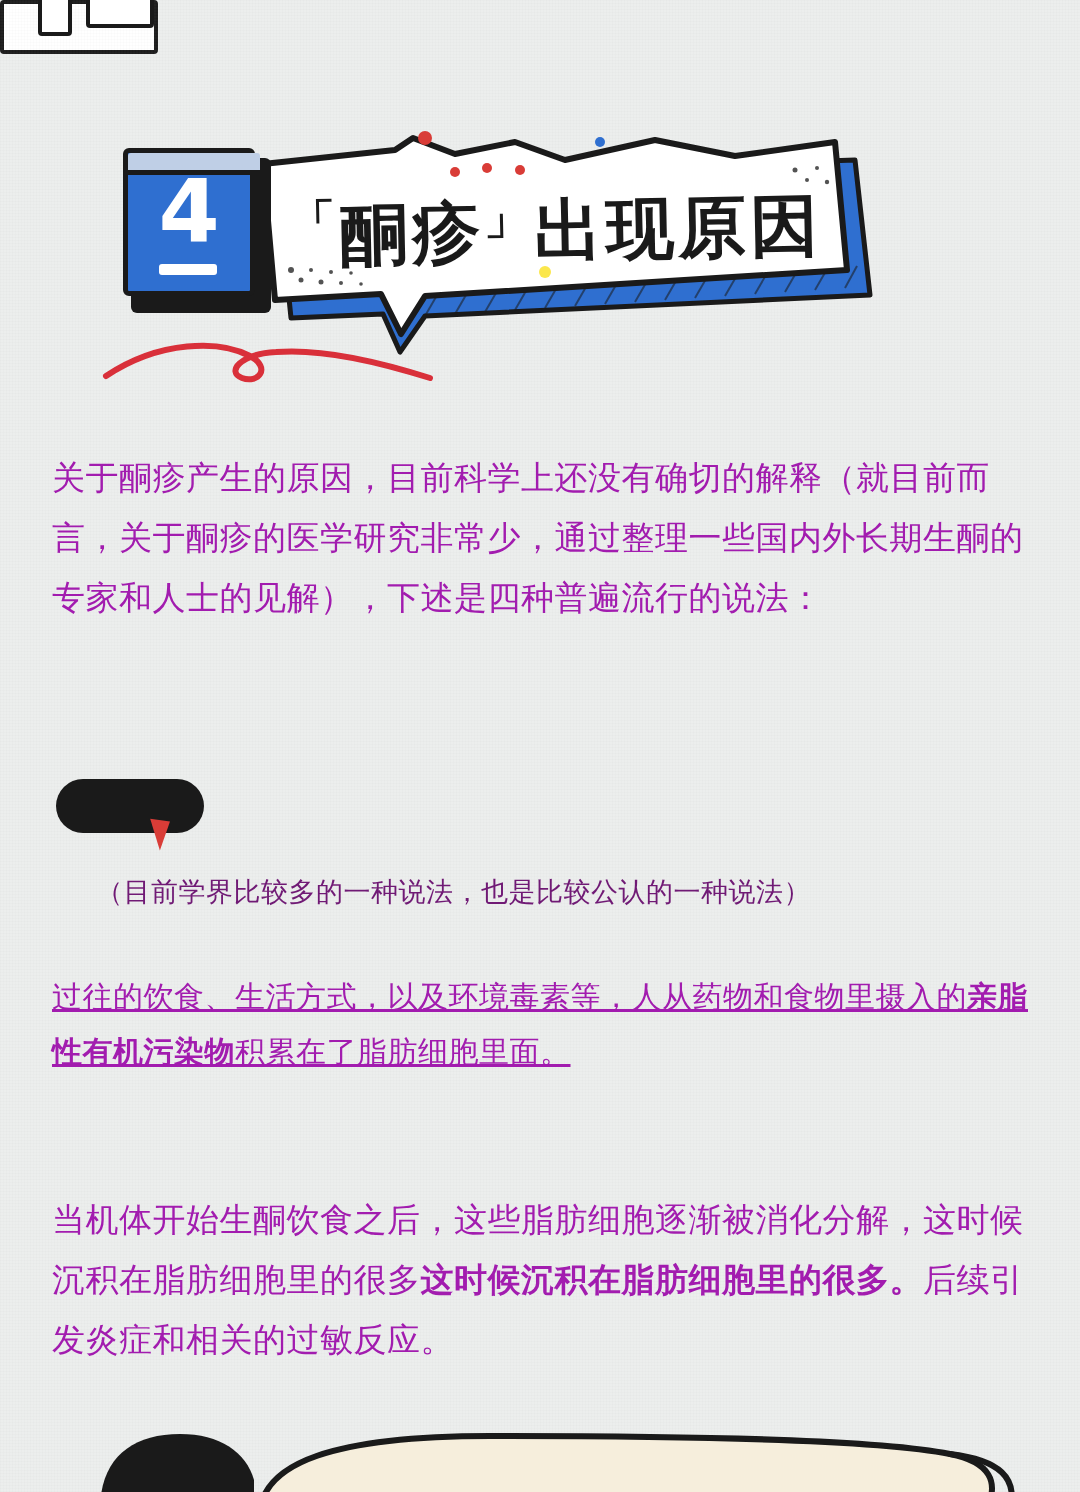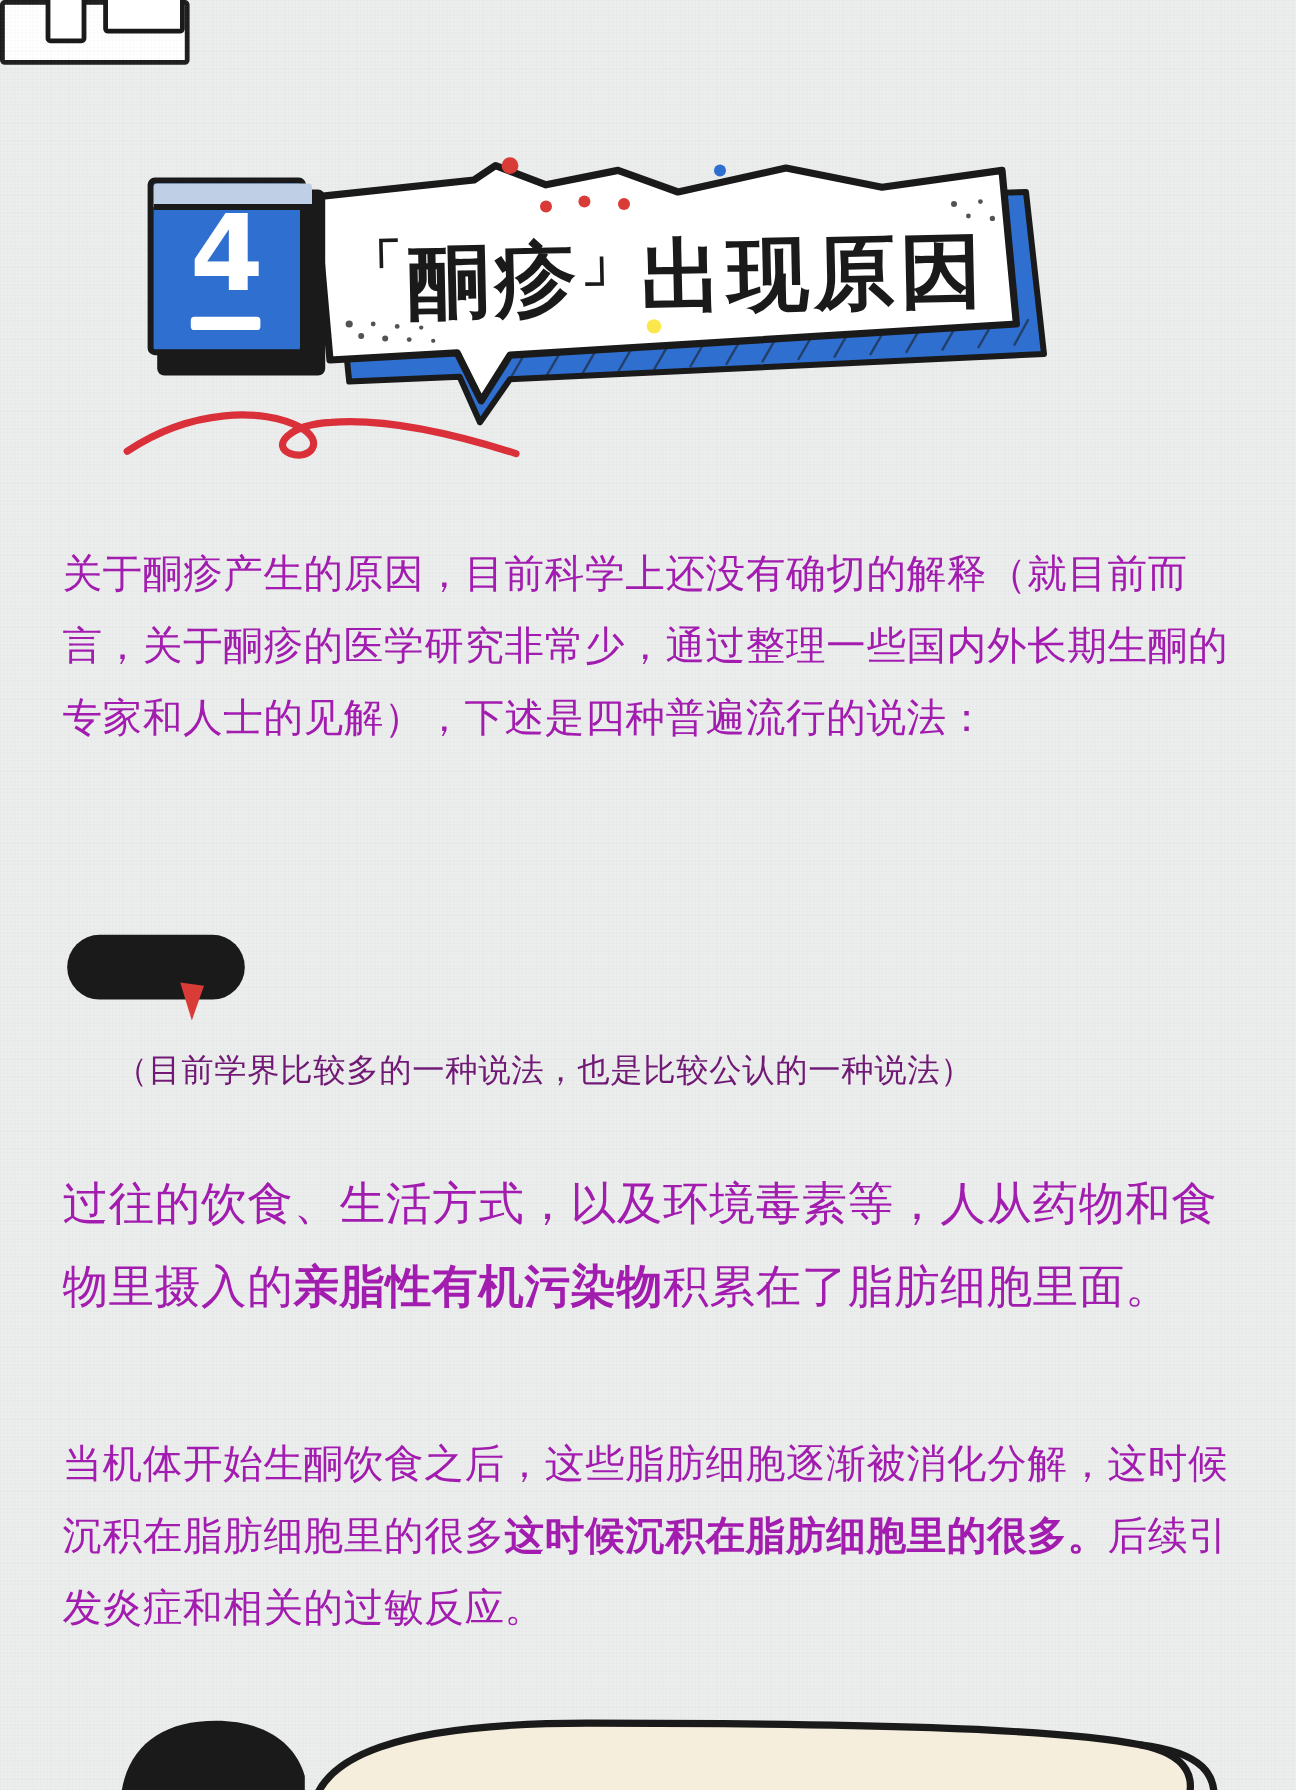--- a/index.html
+++ b/index.html
@@ -168,21 +168,22 @@
     top: 868px;
     width: 980px;
     font-size: 27px;
     color: #701a75;
     margin-left: 48px;
   }
   .para-1 {
     left: 52px;
     top: 970px;
     width: 980px;
-    font-size: 38px;
+    font-size: 30px;
+    text-decoration: underline;
   }
   .para-2 {
     left: 52px;
     top: 1190px;
     width: 980px;
     font-size: 33px;
   }
   .bold {
     font-weight: bold;
   }

